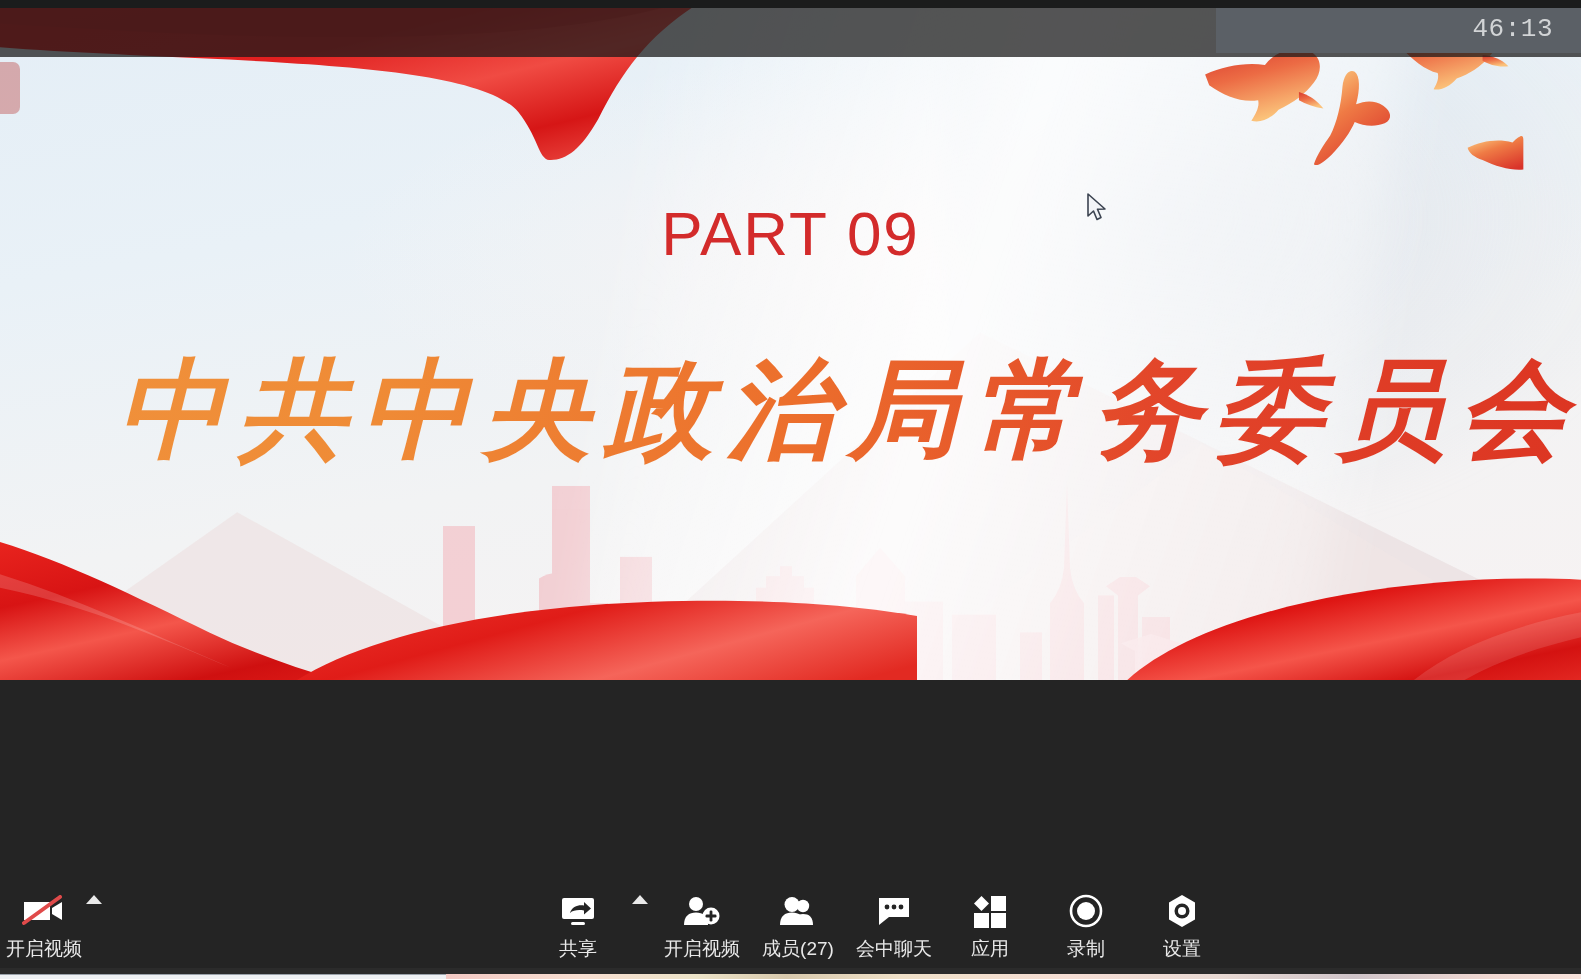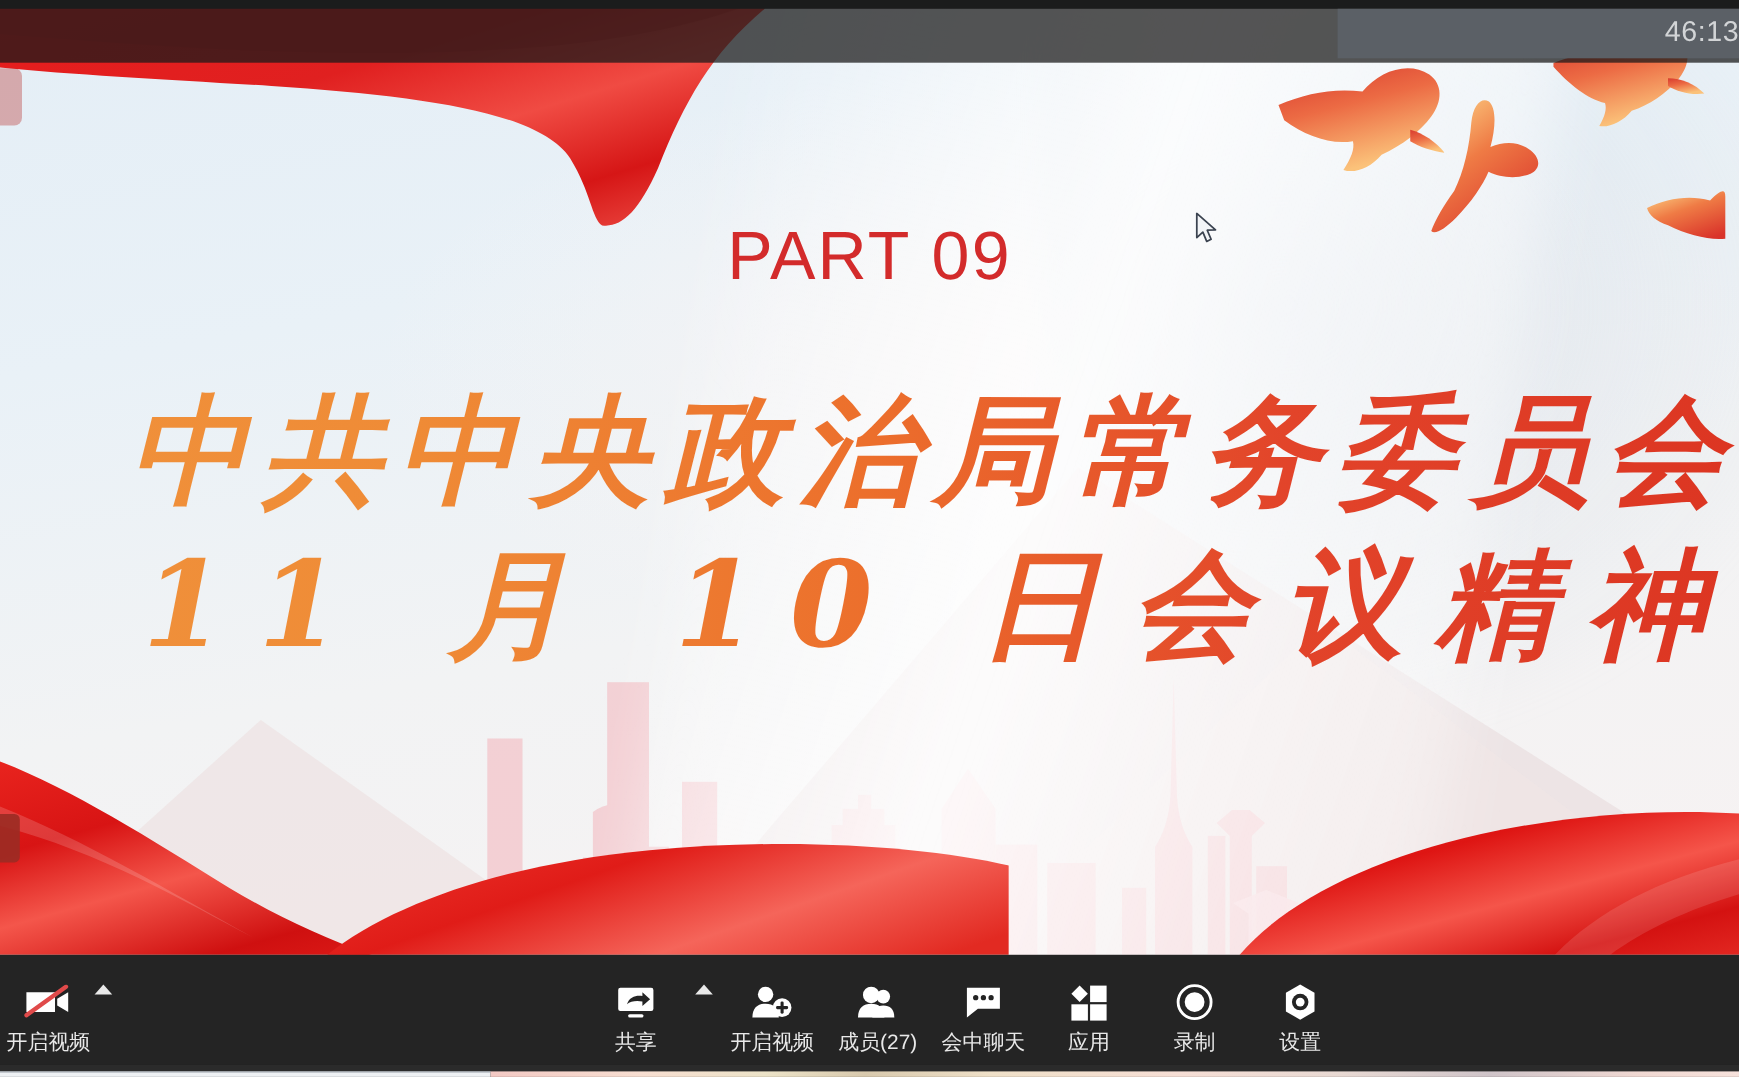--- a/index.html
+++ b/index.html
@@ -14,21 +14,21 @@
     position: relative;
     width: 1581px; height: 979px;
     background: #242424;
     overflow: hidden;
   }
 
   
   .slide {
     position: absolute;
     left: 0; top: 0;
-    width: 1581px; height: 868px;
+    width: 1581px; height: 680px;
     background:
       radial-gradient(ellipse 70% 55% at 62% 38%, #f7f4f4 0%, rgba(247,244,244,0) 58%),
       linear-gradient(170deg, #e4eef6 0%, #e9f1f7 30%, #f2f3f4 60%, #f7f2f2 100%);
     overflow: hidden;
   }
 
   
   .light-sweep {
     position: absolute;
     left: 40%; top: -12%;
@@ -125,21 +125,23 @@
   .topbar-right-block {
     position: absolute; right: 0; top: 8px;
     width: 365px; height: 45px;
     background: #5b6066;
   }
   .timer {
     position: relative;
     z-index: 3;
     color: #d2d4d6;
     font-size: 26px;
+    margin-right: 28px;
     letter-spacing: .5px;
+    font-family: Liberation Mono, monospace;
   }
 
   
   .toolbar {
     position: absolute;
     left: 0; bottom: 11px;
     width: 1581px; height: 100px;
     background: #242424;
     z-index: 50;
   }
@@ -335,21 +337,20 @@
                C464,222 440,216 420,206 C408,202 400,196 398,188 Z" fill="url(#gDove2)"></path>
     </svg>
 
     <div class="edge-tab2"></div>
     <div class="edge-tab"></div>
 
     <div class="part-label">PART 09</div>
 
     <div class="cn-title line1">中共中央政治局常务委员会</div>
 
-    <div class="cn-title line2">11 月 10 日会议精神</div>
   </div>
 
   <div class="topbar">
     <div class="topbar-strip-top"></div>
     <div class="topbar-dark"></div>
     <div class="topbar-right-block"></div>
     <div class="timer">46:13</div>
   </div>
 
   <div class="toolbar">

